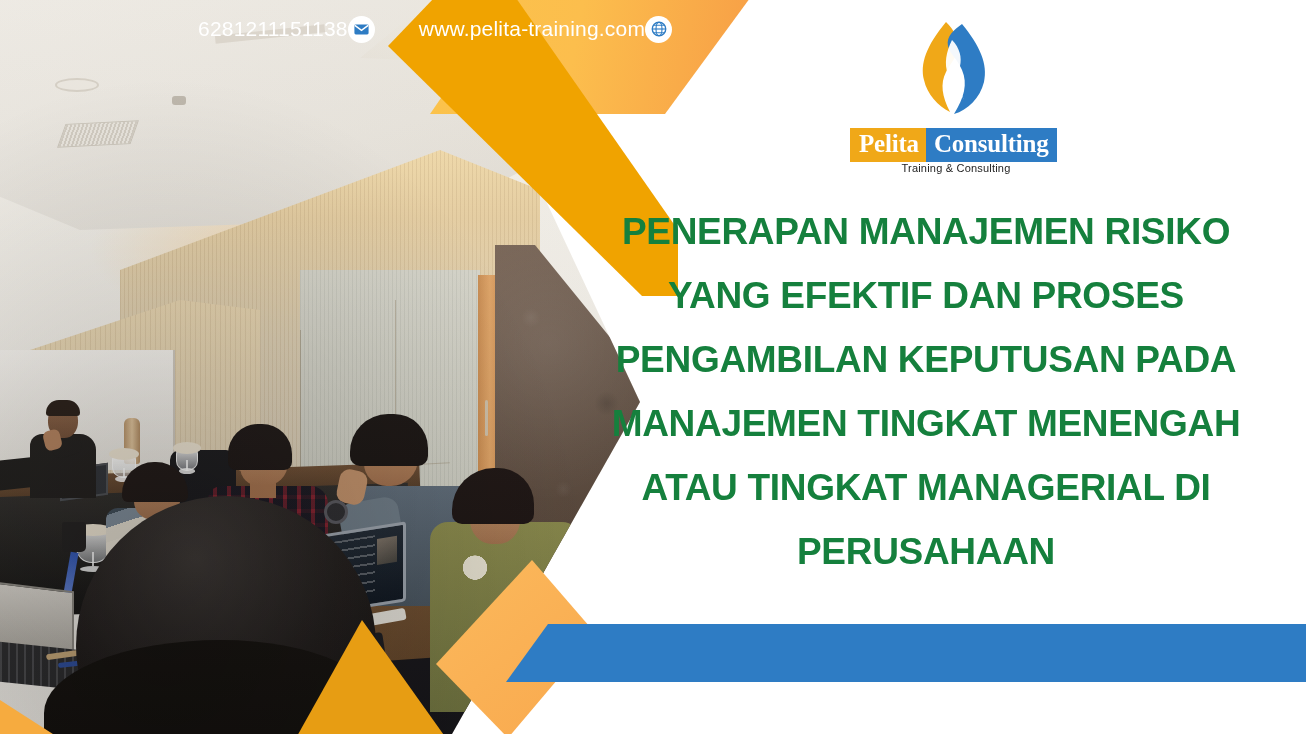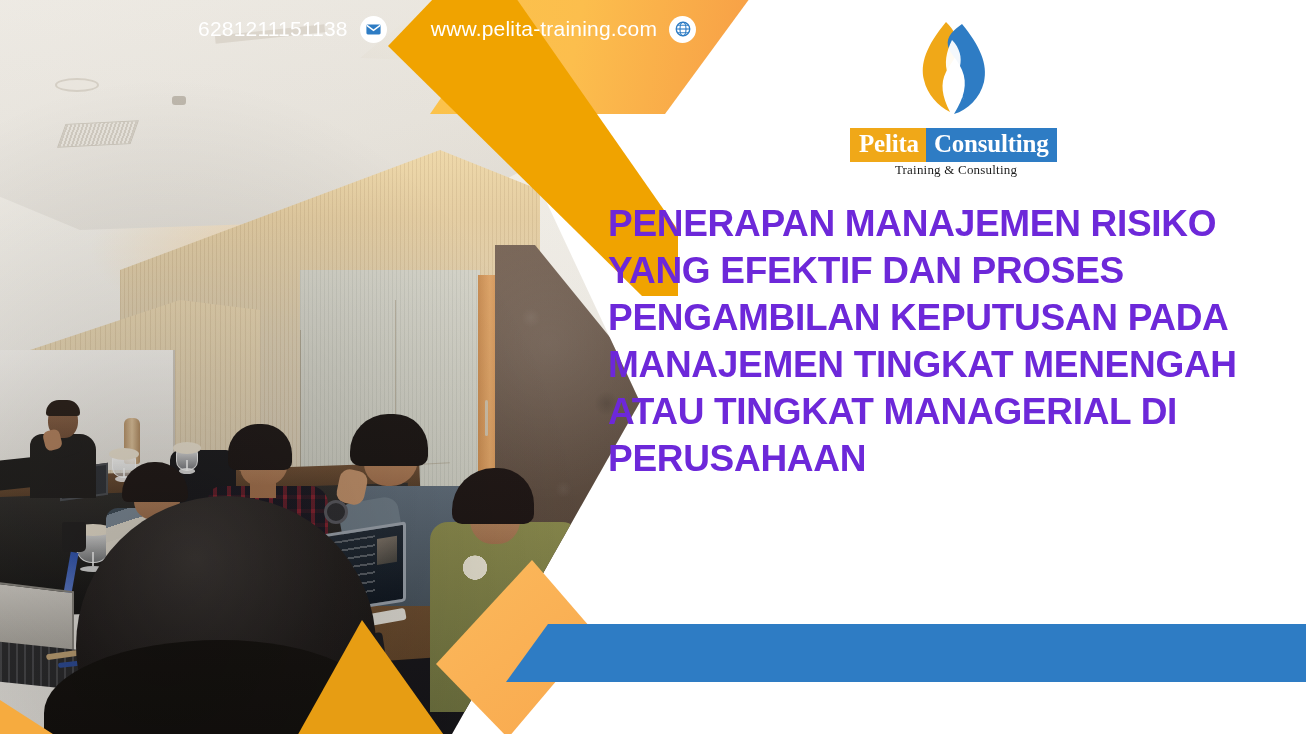--- a/index.html
+++ b/index.html
@@ -451,48 +451,49 @@
   }
   .wm-right{
     background:#2e7cc4; color:#ffffff;
     font-family:"Liberation Serif", serif; font-weight:bold;
     font-size:25px; line-height:32px;
     padding:0 8px; letter-spacing:-.2px;
   }
   #logo-tagline{
     position:absolute; left:0; top:146px; width:212px;
     text-align:center; color:#1d1d1d;
-    font-family:Liberation Serif, serif; font-size:13px;
+    font-family:Liberation Sans, sans-serif; font-size:11px;
     letter-spacing:.2px;
   }
 
   
   #headline{
     position:absolute; left:608px; top:200px; width:636px;
-    color:#6d28d9;
+    text-align:center;
+    color:#15803d;
     font-family:"Liberation Sans", sans-serif;
     font-weight:bold;
     font-size:37px;
-    line-height:47px;
+    line-height:64px;
     letter-spacing:-.3px;
   }
 
   
   #footer-bar{
     position:absolute; left:506px; top:624px; width:800px; height:58px;
     background:#2e7cc4;
     -webkit-clip-path: polygon(42px 0, 800px 0, 800px 58px, 0 58px);
     clip-path: polygon(42px 0, 800px 0, 800px 58px, 0 58px);
   }
   #footer-content{
     position:absolute; left:0; top:0; width:800px; height:58px;
     display:flex; align-items:center;
     padding-left:198px; gap:44px;
   }
-  .contact-item{ display:flex; align-items:center; gap:12px; }
+  .contact-item{ display:flex; align-items:center; gap:0; }
   .contact-text{
     color:#ffffff; font-size:21px; font-weight:normal;
     font-family:"Liberation Sans", sans-serif; letter-spacing:.2px;
     white-space:nowrap;
   }
   .contact-badge{
     width:27px; height:27px; border-radius:50%;
     background:#ffffff;
     display:flex; align-items:center; justify-content:center;
     flex:0 0 auto;

